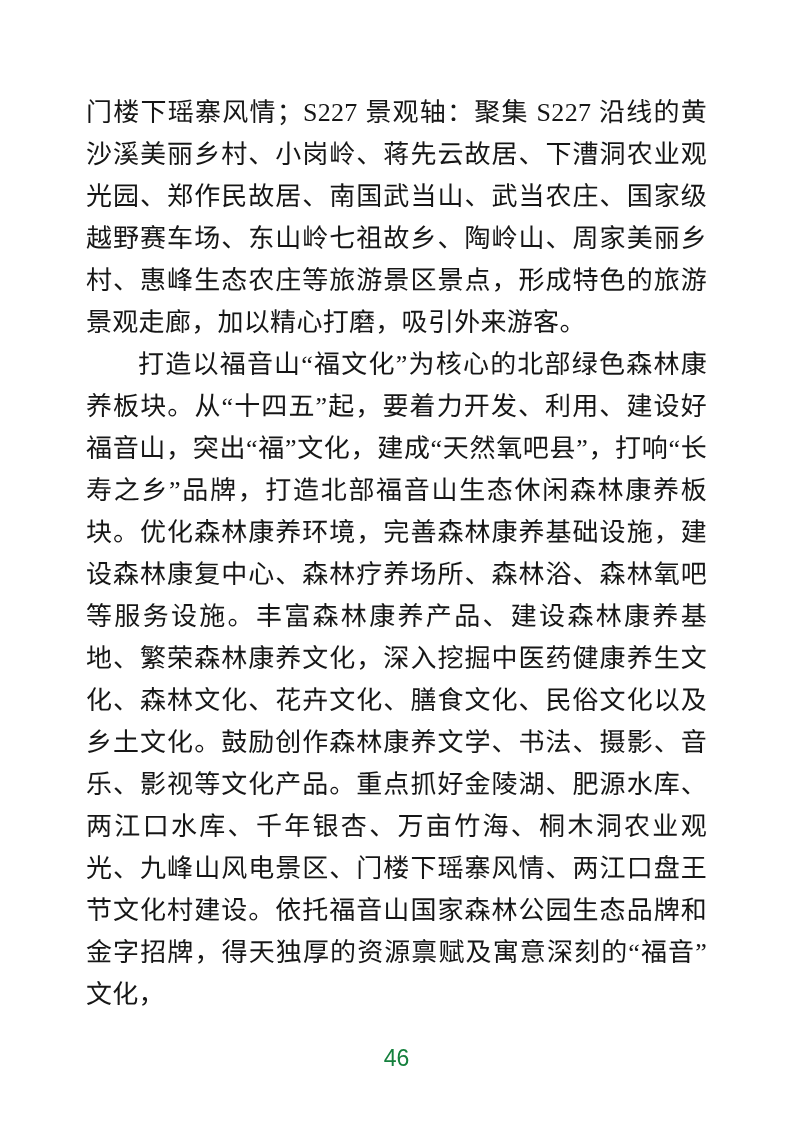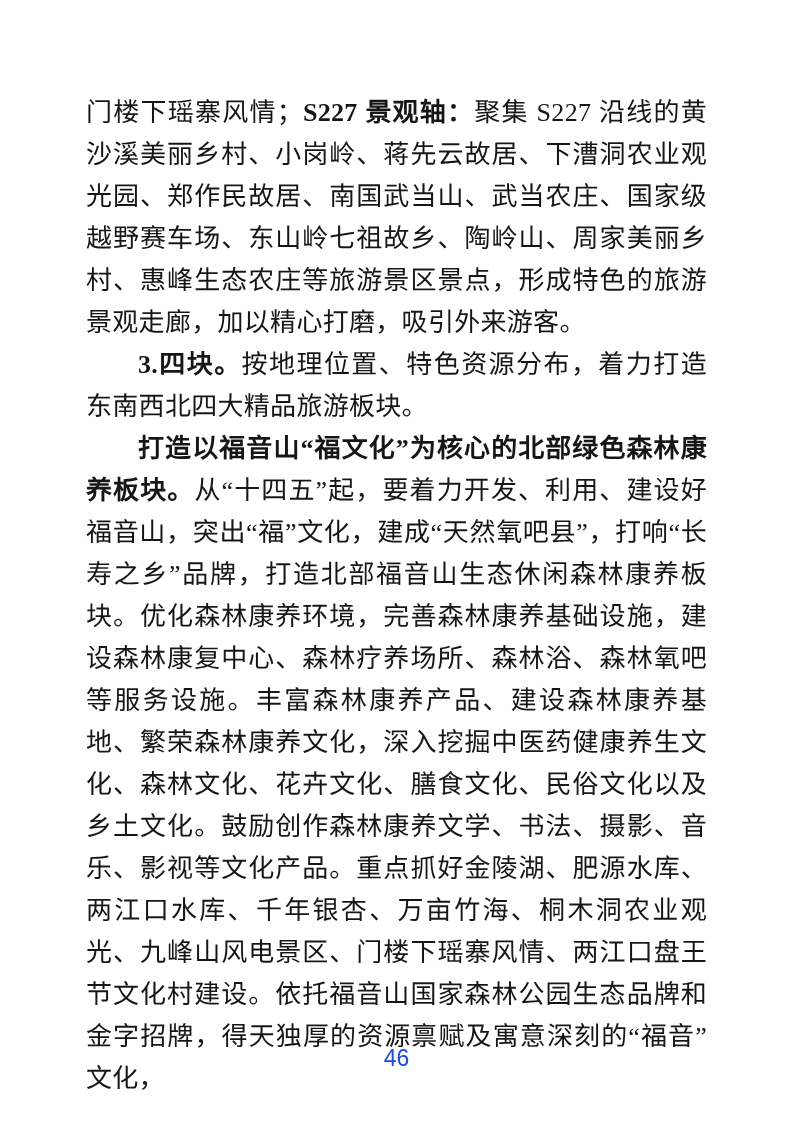--- a/index.html
+++ b/index.html
@@ -35,39 +35,38 @@
     line-height: 42px;
     text-align: justify;
     text-justify: inter-ideograph;
     letter-spacing: 0.3px;
     word-break: break-all;
   }
   .para.indent {
     text-indent: 2em;
   }
   .run { font-weight: normal; }
-  .run.bold { font-weight: bold; }
+  .run.bold { font-weight: normal; }
   .page-footer {
     position: absolute;
     left: 0;
     right: 0;
     bottom: 50px;
     text-align: center;
   }
   .page-number {
     font-family: "Liberation Sans", "DejaVu Sans", sans-serif;
     font-size: 23px;
-    color: #1d4ed8;
+    color: #15803d;
   }
 </style>
 </head>
 <body>
 
 <div class="page">
   <main class="doc-body" id="doc-body">
       <p class="para"><span class="run">门楼下瑶寨风情；</span><span class="run bold">S227 景观轴：</span><span class="run">聚集 S227 沿线的黄沙溪美丽乡村、小岗岭、蒋先云故居、下漕洞农业观光园、郑作民故居、南国武当山、武当农庄、国家级越野赛车场、东山岭七祖故乡、陶岭山、周家美丽乡村、惠峰生态农庄等旅游景区景点，形成特色的旅游景观走廊，加以精心打磨，吸引外来游客。</span></p>
-      <p class="para indent"><span class="run bold">3.四块。</span><span class="run">按地理位置、特色资源分布，着力打造东南西北四大精品旅游板块。</span></p>
       <p class="para indent"><span class="run bold">打造以福音山“福文化”为核心的北部绿色森林康养板块。</span><span class="run">从“十四五”起，要着力开发、利用、建设好福音山，突出“福”文化，建成“天然氧吧县”，打响“长寿之乡”品牌，打造北部福音山生态休闲森林康养板块。优化森林康养环境，完善森林康养基础设施，建设森林康复中心、森林疗养场所、森林浴、森林氧吧等服务设施。丰富森林康养产品、建设森林康养基地、繁荣森林康养文化，深入挖掘中医药健康养生文化、森林文化、花卉文化、膳食文化、民俗文化以及乡土文化。鼓励创作森林康养文学、书法、摄影、音乐、影视等文化产品。重点抓好金陵湖、肥源水库、两江口水库、千年银杏、万亩竹海、桐木洞农业观光、九峰山风电景区、门楼下瑶寨风情、两江口盘王节文化村建设。依托福音山国家森林公园生态品牌和金字招牌，得天独厚的资源禀赋及寓意深刻的“福音”文化，</span></p>
     </main>
   <footer class="page-footer">
     <span class="page-number">46</span>
   </footer>
 </div>
 
 </body></html>

